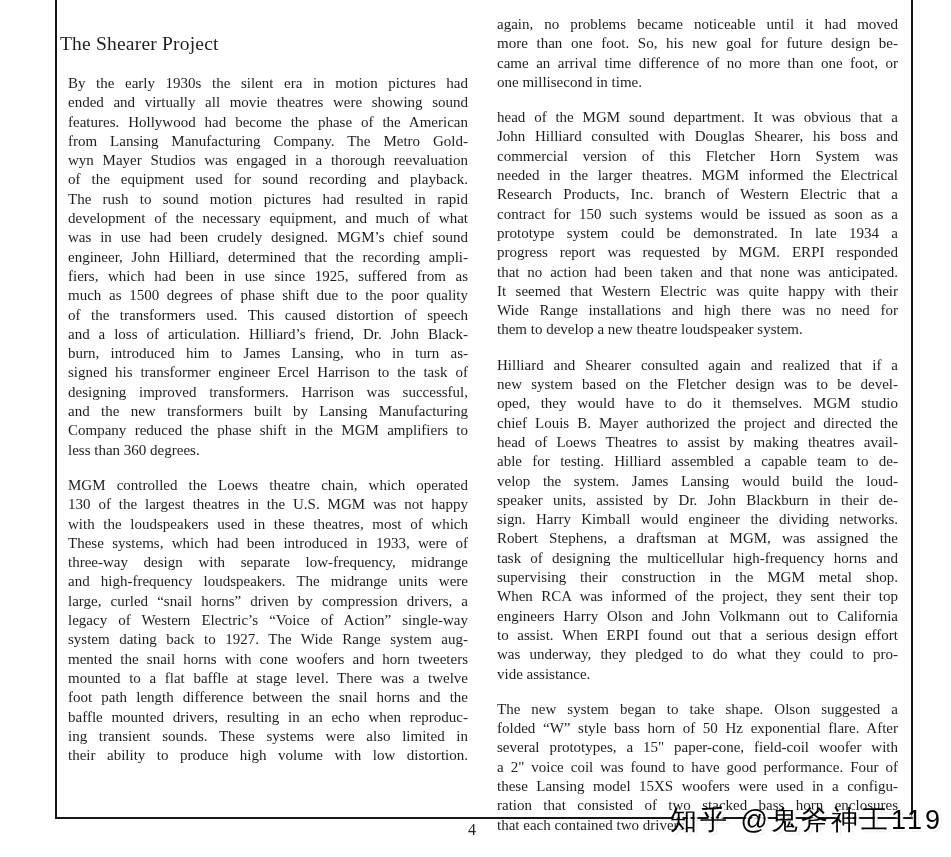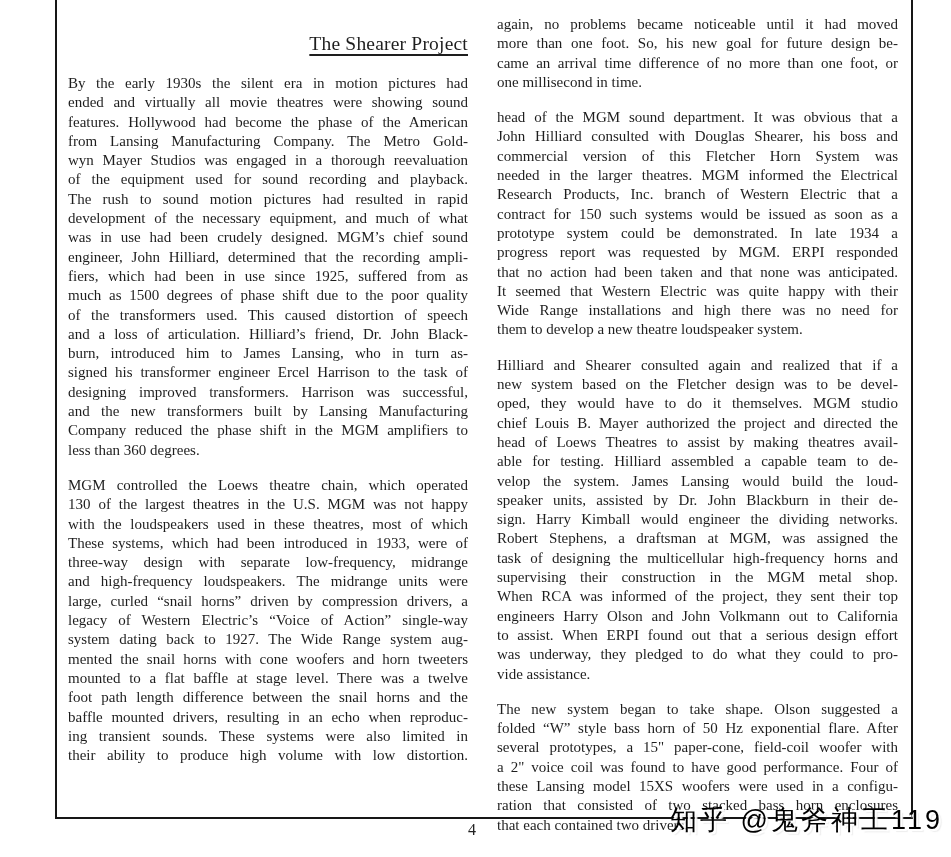--- a/index.html
+++ b/index.html
@@ -30,25 +30,23 @@
     font-size: 15px;
     line-height: 19.3px;
     margin-top: 24px;
   }
   .col-left  { left: 68px;  width: 400px; }
   .col-right { left: 497px; width: 401px; }
   .doc-heading {
     font-size: 19.5px;
     line-height: 26px;
     margin: 7px 0 17px -8px;
-    text-decoration: underline;
     text-decoration-thickness: 1.5px;
     text-underline-offset: 4px;
     letter-spacing: 0.2px;
-    text-align: right;
   }
   .para + .para { margin-top: 16px; }
   .col-right .para:first-child { margin-top: -9px; }
   .tline {
     text-align: justify;
     text-align-last: justify;
     -moz-text-align-last: justify;
   }
   .tline.lastline { text-align-last: left; -moz-text-align-last: left; }
   .footer-num {

